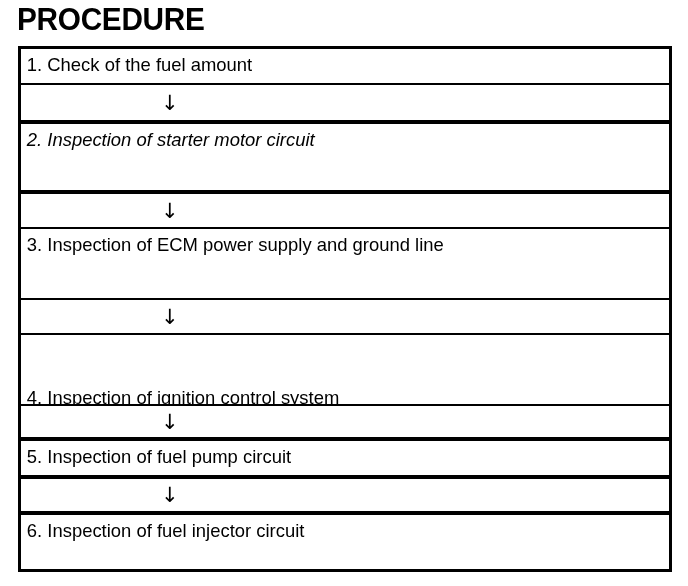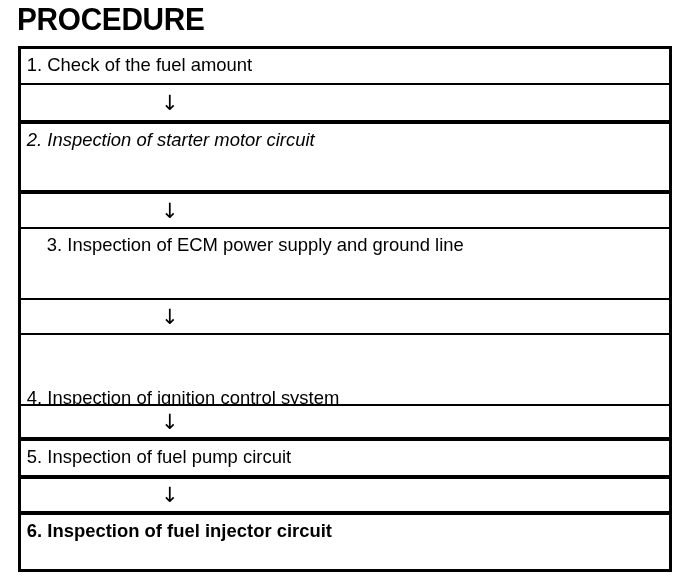--- a/index.html
+++ b/index.html
@@ -123,21 +123,21 @@
     <div class="row step-row" style="top:75px; height:66px;font-style:italic;">
       <div class="step-label">2. Inspection of starter motor circuit</div>
     </div>
     <div class="divider thick" style="top:141px;"></div>
 
     <div class="row arrow-row" style="top:145px; height:33px;">
       <div class="arrow-glyph">↓</div>
     </div>
     <div class="divider thin" style="top:178px;"></div>
 
-    <div class="row step-row" style="top:180px; height:69px;padding-left:20px;">
+    <div class="row step-row" style="top:180px; height:69px;">
       <div class="step-label">3. Inspection of ECM power supply and ground line</div>
     </div>
     <div class="divider thin" style="top:249px;"></div>
 
     <div class="row arrow-row" style="top:251px; height:33px;">
       <div class="arrow-glyph">↓</div>
     </div>
     <div class="divider thin" style="top:284px;"></div>
 
     <div class="row step-row" style="top:286px; height:69px;margin-top:47px;">
@@ -153,18 +153,18 @@
     <div class="row step-row" style="top:392px; height:17px;">
       <div class="step-label">5. Inspection of fuel pump circuit</div>
     </div>
     <div class="divider thick" style="top:426px;"></div>
 
     <div class="row arrow-row" style="top:430px; height:32px;">
       <div class="arrow-glyph">↓</div>
     </div>
     <div class="divider thick" style="top:462px;"></div>
 
-    <div class="row step-row" style="top:466px; height:54px;font-weight:bold;">
+    <div class="row step-row" style="top:466px; height:54px;">
       <div class="step-label">6. Inspection of fuel injector circuit</div>
     </div>
 
   </div>
 </div>
 
 </body></html>

